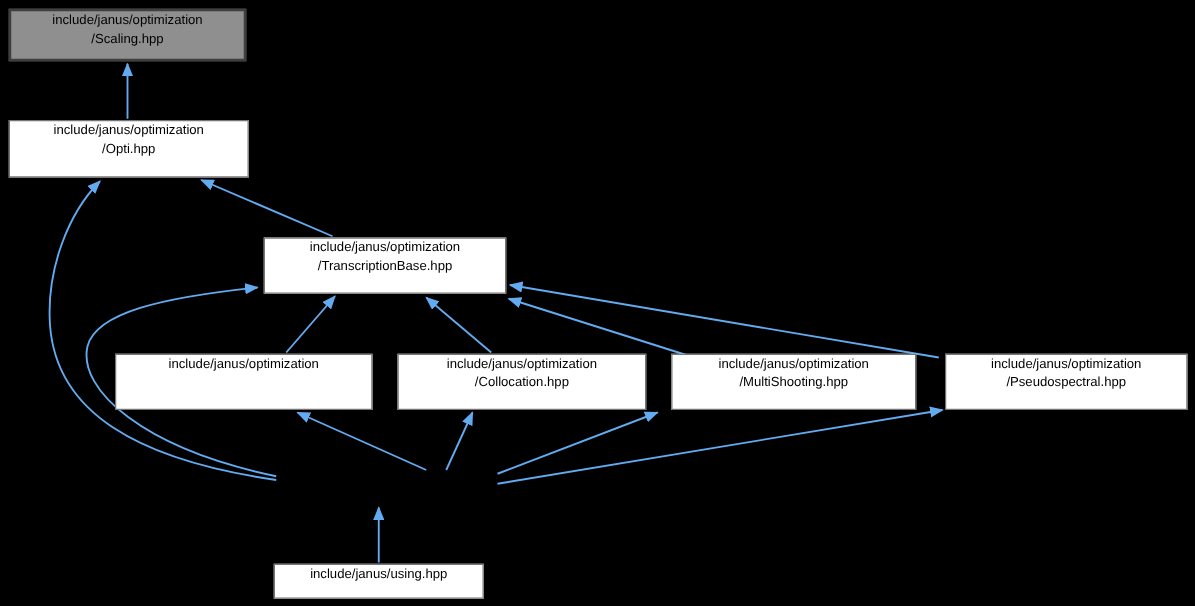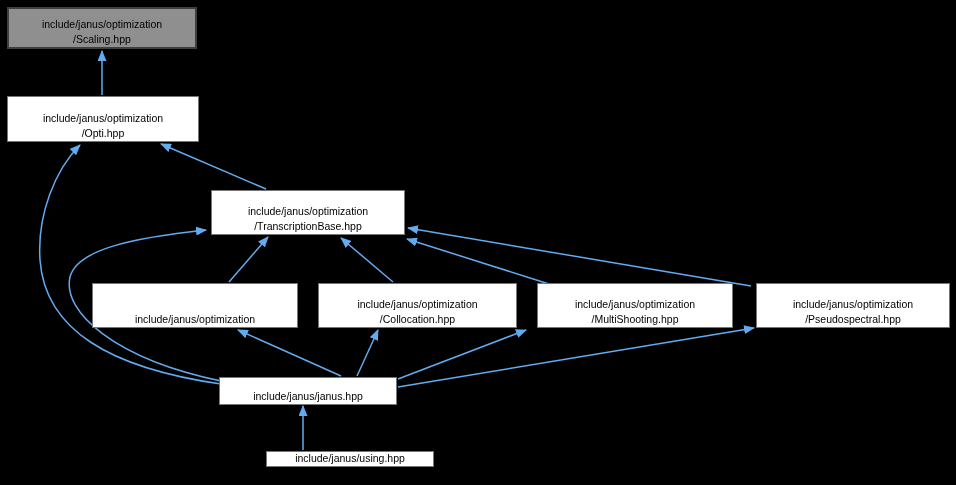--- a/index.html
+++ b/index.html
@@ -28,21 +28,21 @@
   }
   svg.edges .arrowhead { fill: var(--edge); }
   .node {
     position: absolute;
     background: var(--node-fill);
     border: 1px solid var(--node-border);
     color: var(--node-text);
     display: flex;
     flex-direction: column;
     align-items: center;
-    justify-content: flex-end;
+    justify-content: flex-start;
     text-align: center;
     font-size: 10.5px;
     line-height: 1.45;
     white-space: nowrap;
     cursor: pointer;
   }
   .node.highlighted {
     background: var(--hl-fill);
     border: 2px solid var(--hl-border);
   }
@@ -100,21 +100,18 @@
   <div class="node" style="left:537px; top:283px; width:196px; height:45px;">
     <span>include/janus/optimization</span>
     <span>/MultiShooting.hpp</span>
   </div>
 
   <div class="node" style="left:756px; top:283px; width:194px; height:45px;">
     <span>include/janus/optimization</span>
     <span>/Pseudospectral.hpp</span>
   </div>
 
-  <div class="node" style="left:219px; top:377px; width:178px; height:28px;">
-    <span>include/janus/janus.hpp</span>
-  </div>
 
-  <div class="node" style="left:219px; top:451px; width:168px; height:16px;margin-left:47px;">
+  <div class="node" style="left:219px; top:451px; width:168px; height:28px;">
     <span>include/janus/using.hpp</span>
   </div>
 
 </div>
 
 </body></html>

